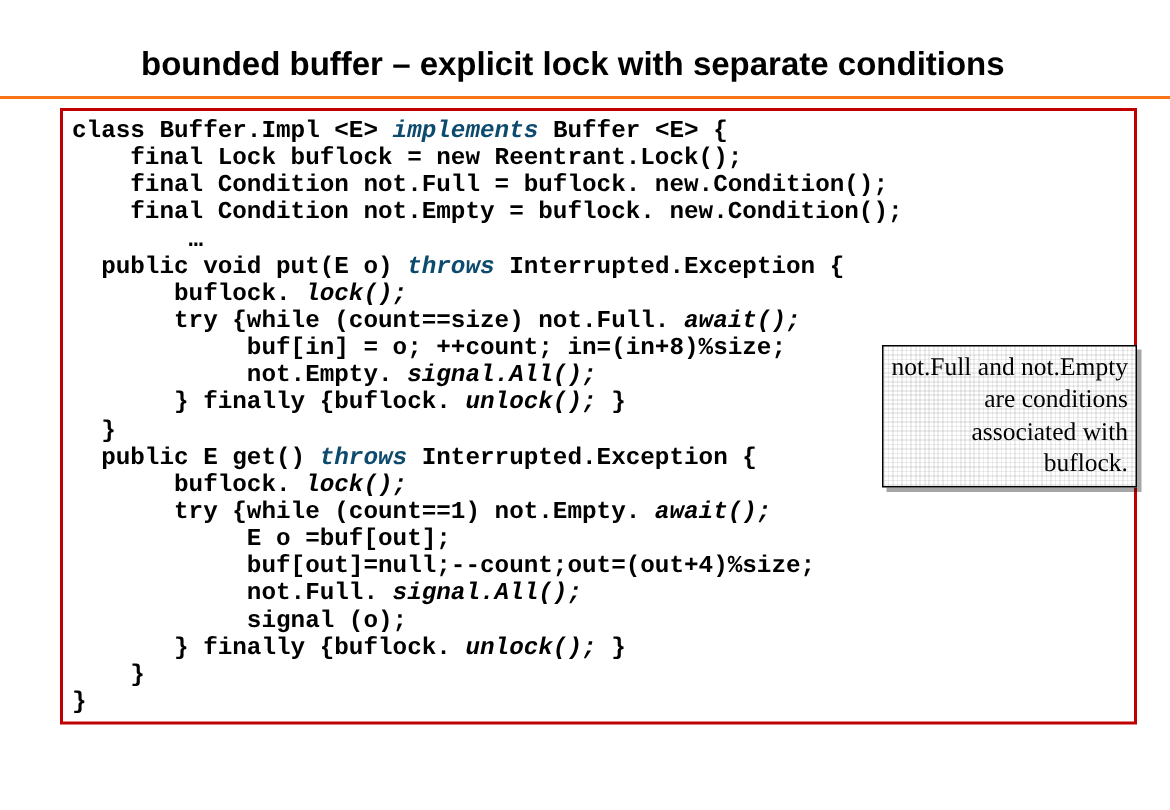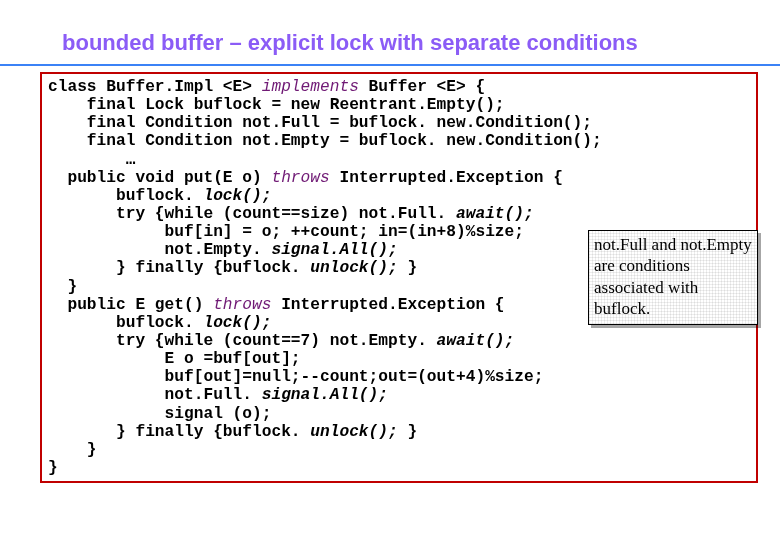--- a/index.html
+++ b/index.html
@@ -7,80 +7,81 @@
       width: 780px;
       height: 540px;
       background: #fff;
       font-family: Arial, Helvetica, sans-serif;
       position: relative;
       overflow: hidden;
     }
     .title {
       font-size: 22px;
       font-weight: bold;
-      color: #8b5cf6;
-      padding: 30px 40px 8px 62px;
-      border-bottom: 2px solid #3b82f6;
+      color: #000000;
+      padding: 30px 40px 8px 94px;
+      border-bottom: 2px solid #f97316;
       margin-bottom: 6px;
     }
     .code-box {
       margin: 0 22px 0 40px;
       border: 2px solid #c00000;
       padding: 4px 8px 4px 6px;
       font-family: "Courier New", Courier, monospace;
       font-size: 16.2px;
       line-height: 1.12;
       font-weight: bold;
       white-space: pre;
       position: relative;
       color: #000;
     }
     .lk { font-style: italic; margin-top: 20px; }
-    .rr { color: #701a75; font-style: italic; font-weight: normal; }
+    .rr { color: #0c4a6e; font-style: italic; font-weight: bold; }
     .annot {
       position: absolute;
       right: 22px;
       top: 230px;
       width: 170px;
       font-family: "Times New Roman", Times, serif;
       font-size: 17px;
       line-height: 1.25;
       color: #000;
     }
     .annot .box {
       border: 1px solid #000;
       background: #fff;
       padding: 3px 5px 5px 5px;
       margin-bottom: 6px;
       background-image:
         repeating-linear-gradient(0deg, rgba(0,0,0,0.07) 0 1px, transparent 1px 3px),
         repeating-linear-gradient(90deg, rgba(0,0,0,0.07) 0 1px, transparent 1px 3px);
       box-shadow: 3px 3px 0 0 rgba(0,0,0,0.35);
+      text-align: right;
     }
   </style>
 </head>
 <body>
 
 <div class="title">bounded buffer – explicit lock with separate conditions</div>
 
 <div class="code-box"><span>class Buffer.Impl &lt;E&gt; </span><span class="rr">implements</span><span> Buffer &lt;E&gt; {</span>
-<span>    final Lock buflock = new Reentrant.Empty();</span>
+<span>    final Lock buflock = new Reentrant.Lock();</span>
 <span>    final Condition not.Full = buflock. new.Condition();</span>
 <span>    final Condition not.Empty = buflock. new.Condition();</span>
 <span>        …</span>
 <span>  public void put(E o) </span><span class="rr">throws</span><span> Interrupted.Exception {</span>
 <span>       buflock. </span><span class="lk">lock();</span>
 <span>       try {while (count==size) not.Full. </span><span class="lk">await();</span>
 <span>            buf[in] = o; ++count; in=(in+8)%size;</span>
 <span>            not.Empty. </span><span class="lk">signal.All();</span>
 <span>       } finally {buflock. </span><span class="lk">unlock();</span><span> }</span>
 <span>  }</span>
 <span>  public E get() </span><span class="rr">throws</span><span> Interrupted.Exception {</span>
 <span>       buflock. </span><span class="lk">lock();</span>
-<span>       try {while (count==7) not.Empty. </span><span class="lk">await();</span>
+<span>       try {while (count==1) not.Empty. </span><span class="lk">await();</span>
 <span>            E o =buf[out];</span>
 <span>            buf[out]=null;--count;out=(out+4)%size;</span>
 <span>            not.Full. </span><span class="lk">signal.All();</span>
 <span>            signal (o);</span>
 <span>       } finally {buflock. </span><span class="lk">unlock();</span><span> }</span>
 <span>    }</span>
 <span>}</span></div>
 
 <div class="annot">
   <div class="box">not.Full and not.Empty are conditions associated with buflock.</div>

